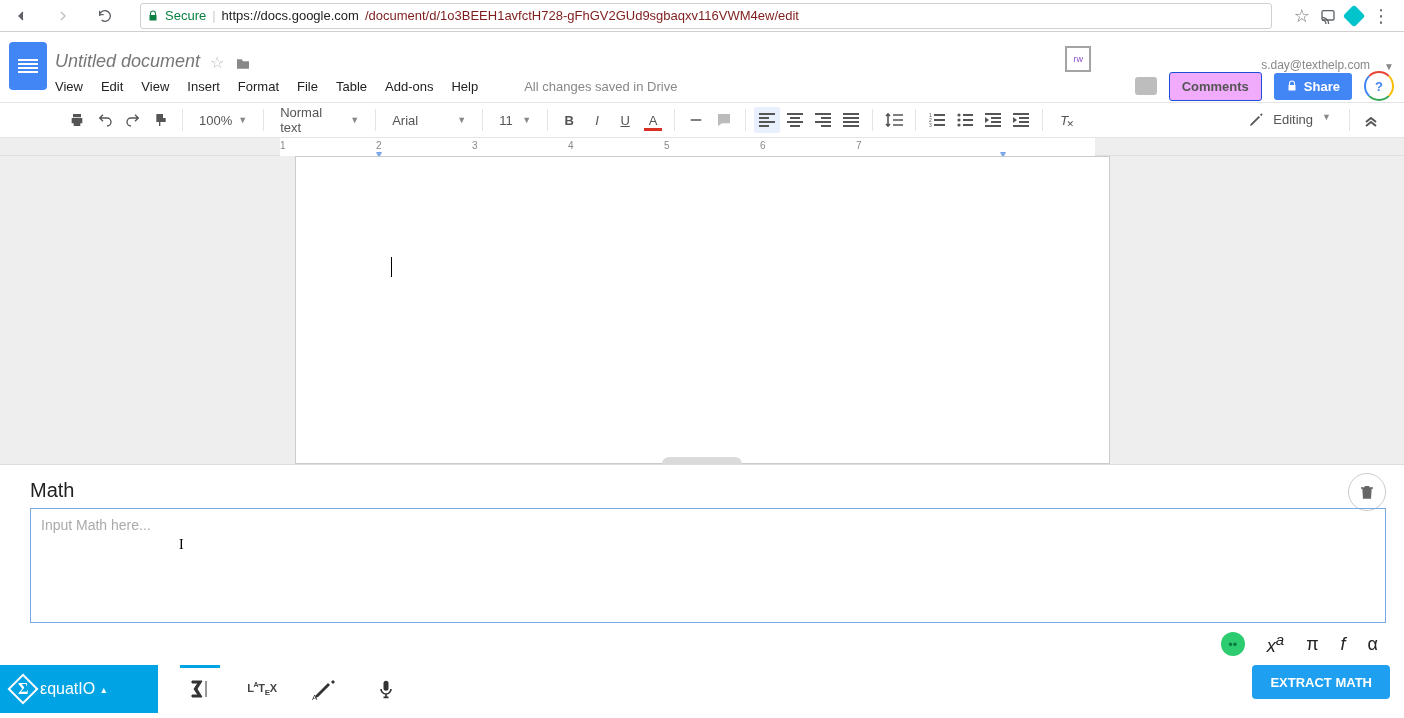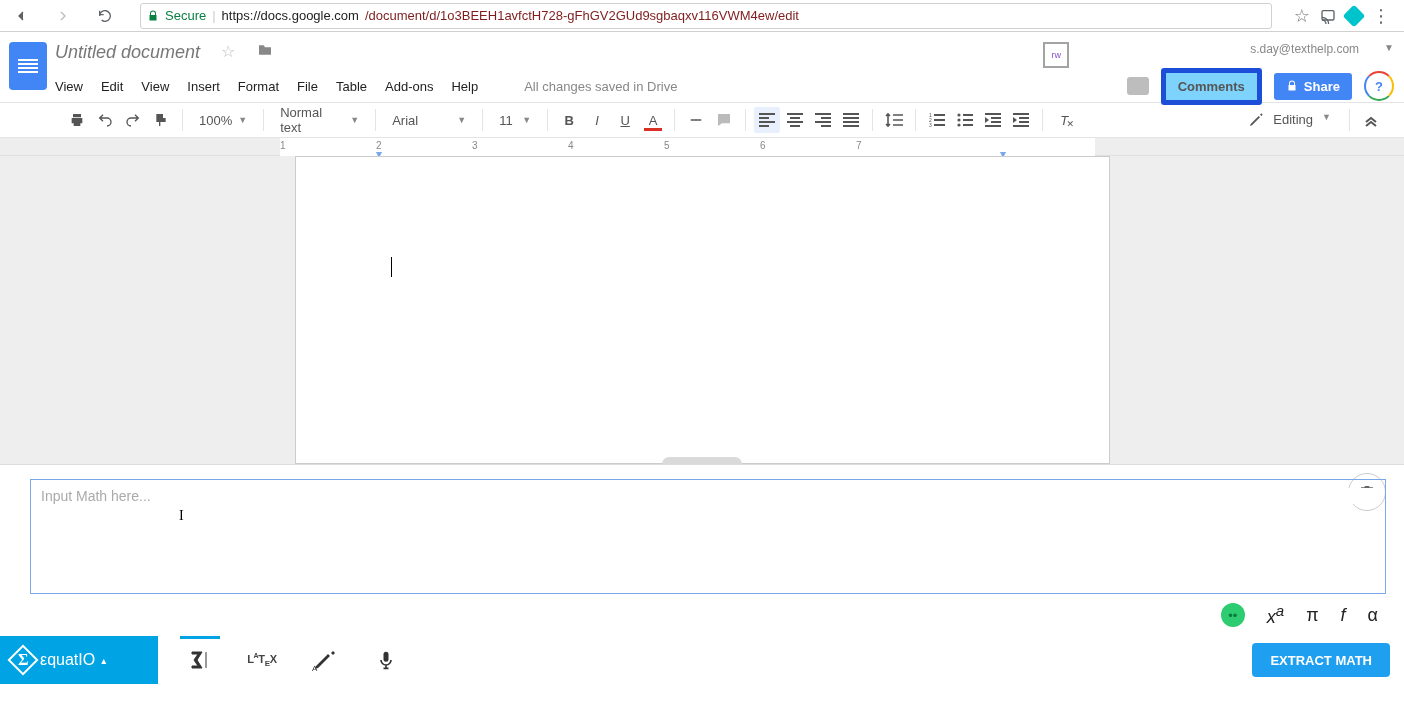--- a/index.html
+++ b/index.html
@@ -17,32 +17,32 @@
   .chrome-right svg,.nav-btn svg{ width:16px; height:16px; }
   .ext-icon{ width:16px;height:16px;background:#00c4cc;border-radius:3px;transform:rotate(45deg);}
 
   
   .docs-header{ display:flex; align-items:flex-start; padding:10px 10px 0 0; }
   .docs-logo-col{ width:55px; display:flex; align-items:flex-start; justify-content:center; height:60px;}
   .docs-logo{ width:38px;height:48px;background:#4285f4;border-radius:4px; position:relative; display:flex;align-items:center;justify-content:center;}
   .docs-logo-lines{ width:20px;height:14px; display:flex;flex-direction:column;justify-content:space-between;}
   .docs-logo-lines span{ height:2px;background:#fff;}
   .docs-mid{ flex:1; }
-  .title-row{ display:flex; align-items:flex-start; gap:21px; height:30px; }
+  .title-row{ display:flex; align-items:flex-end; gap:10px; height:30px; }
   .doc-title{ color:#777; font-size:18px; font-style:italic;}
   .star-icon{ color:#bbb; font-size:16px;}
   .folder-icon{ color:#888;}
   .menu-row{ display:flex; align-items:center; gap:18px; height:28px; font-size:13px; color:#222;}
   .menu-row .saved{ color:#888; margin-left:28px;}
   .header-right{ display:flex; align-items:center; gap:12px; }
   .user-email{ color:#888; font-size:12px; }
   .ext-badge{ width:26px;height:26px;background:#fff;border:2px solid #a3a3a3; position:relative; display:flex;align-items:center;justify-content:center; font-size:9px;color:#8a4fd0; margin-left:auto; margin-right:160px;}
   .comments-speech{ width:22px;height:18px;background:#bdbdbd; border-radius:3px; position:relative; margin-left:auto;}
   .comments-speech:after{content:"";position:absolute;bottom:-5px;left:5px;border:5px solid transparent;border-top-color:#bdbdbd;}
-  .btn-comments{ border:5px solid #1d4ed8; background:#7dd3fc; color:#555; font-weight:bold; font-size:13px; padding:6px 12px; border-radius:3px;}
+  .btn-comments{ border:1px solid #1d4ed8; background:#f0abfc; color:#555; font-weight:bold; font-size:13px; padding:6px 12px; border-radius:3px;}
   .btn-share{ background:#4285f4; color:#fff; font-weight:bold; font-size:13px; padding:6px 12px; border-radius:3px; display:flex; align-items:center; gap:6px;}
   .help-circle{ width:30px;height:30px;border-radius:50%;border:2px solid; border-color:#ea4335 #fbbc05 #34a853 #4285f4; display:flex;align-items:center;justify-content:center;color:#4285f4;font-weight:bold;}
 
   
   .tool-row{ border-top:1px solid #e4e4e4; border-bottom:1px solid #e4e4e4; height:36px; display:flex; align-items:center; padding:0 20px 0 64px; gap:2px; color:#555; font-size:13px;}
   .tool-sep{ width:1px;height:22px;background:#e4e4e4; margin:0 6px;}
   .t-btn{ width:26px;height:26px;display:flex;align-items:center;justify-content:center;border-radius:2px;}
   .t-drop{ display:flex;align-items:center;gap:6px;padding:0 8px;height:26px;}
   .t-drop .caret{font-size:9px;color:#888;}
   .t-btn.active{background:#e8f0fe;}
@@ -73,21 +73,21 @@
   
   .eq-bottom{ height:48px; display:flex; align-items:stretch;}
   .eq-brand{ width:158px; background:#00a4e4; color:#fff; display:flex; align-items:center; gap:6px; padding:0 12px; font-size:16px;}
   .eq-brand .sigma{ width:22px;height:22px;border:2px solid #fff; transform:rotate(45deg); display:flex;align-items:center;justify-content:center;}
   .eq-brand .sigma span{ transform:rotate(-45deg); font-family:serif; font-weight:bold;}
   .tabbar{ display:flex; align-items:flex-end; gap:22px; padding:0 22px; position:relative;}
   .tab{ width:40px; height:48px; display:flex;align-items:center;justify-content:center; color:#444;}
   .tab.active{ box-shadow:inset 0 3px 0 #00a4e4;}
   .latex-lbl{ font-size:11px; font-weight:bold; letter-spacing:-0.3px;}
   .latex-lbl sub{font-size:8px;}
-  .action-btns{ margin-left:auto; display:flex; align-items:center; gap:14px; padding-right:14px;}
+  .action-btns{ margin-left:auto; display:flex; gap:14px; padding-right:14px;}
   .act-btn{ height:34px; padding:0 18px; border-radius:4px; font-weight:bold; font-size:13px; color:#fff; display:flex;align-items:center;}
   .act-extract{ background:#1e9ff0;}
   .act-insert{ background:#c7c7c7;}
 
   svg{ display:block; }
 </style>
 </head>
 <body>
 
 <div class="chrome-bar">
@@ -337,20 +337,21 @@
   </div>
   <div class="drag-pill"></div>
 </div>
 
 <div class="eq-panel">
   <div class="trash-circ">
     <svg width="16" height="18" viewBox="0 0 24 24">
         <path fill="#666" d="M5 7h14l-1 15H6zM9 3h6l1 2H8zM3 5h18v2H3z"></path>
       </svg>
   </div>
+  <div class="eq-title">Math</div>
   <div class="eq-field">
     <input type="text" placeholder="Input Math here..." style="">
     <span class="text-caret">I</span>
   </div>
   <div class="sym-row">
     <div class="smiley">••</div>
     <span><span>x</span><sup>a</sup></span>
     <span style="font-style:normal">π</span>
     <span>f</span>
     <span style="font-style:normal">α</span>

